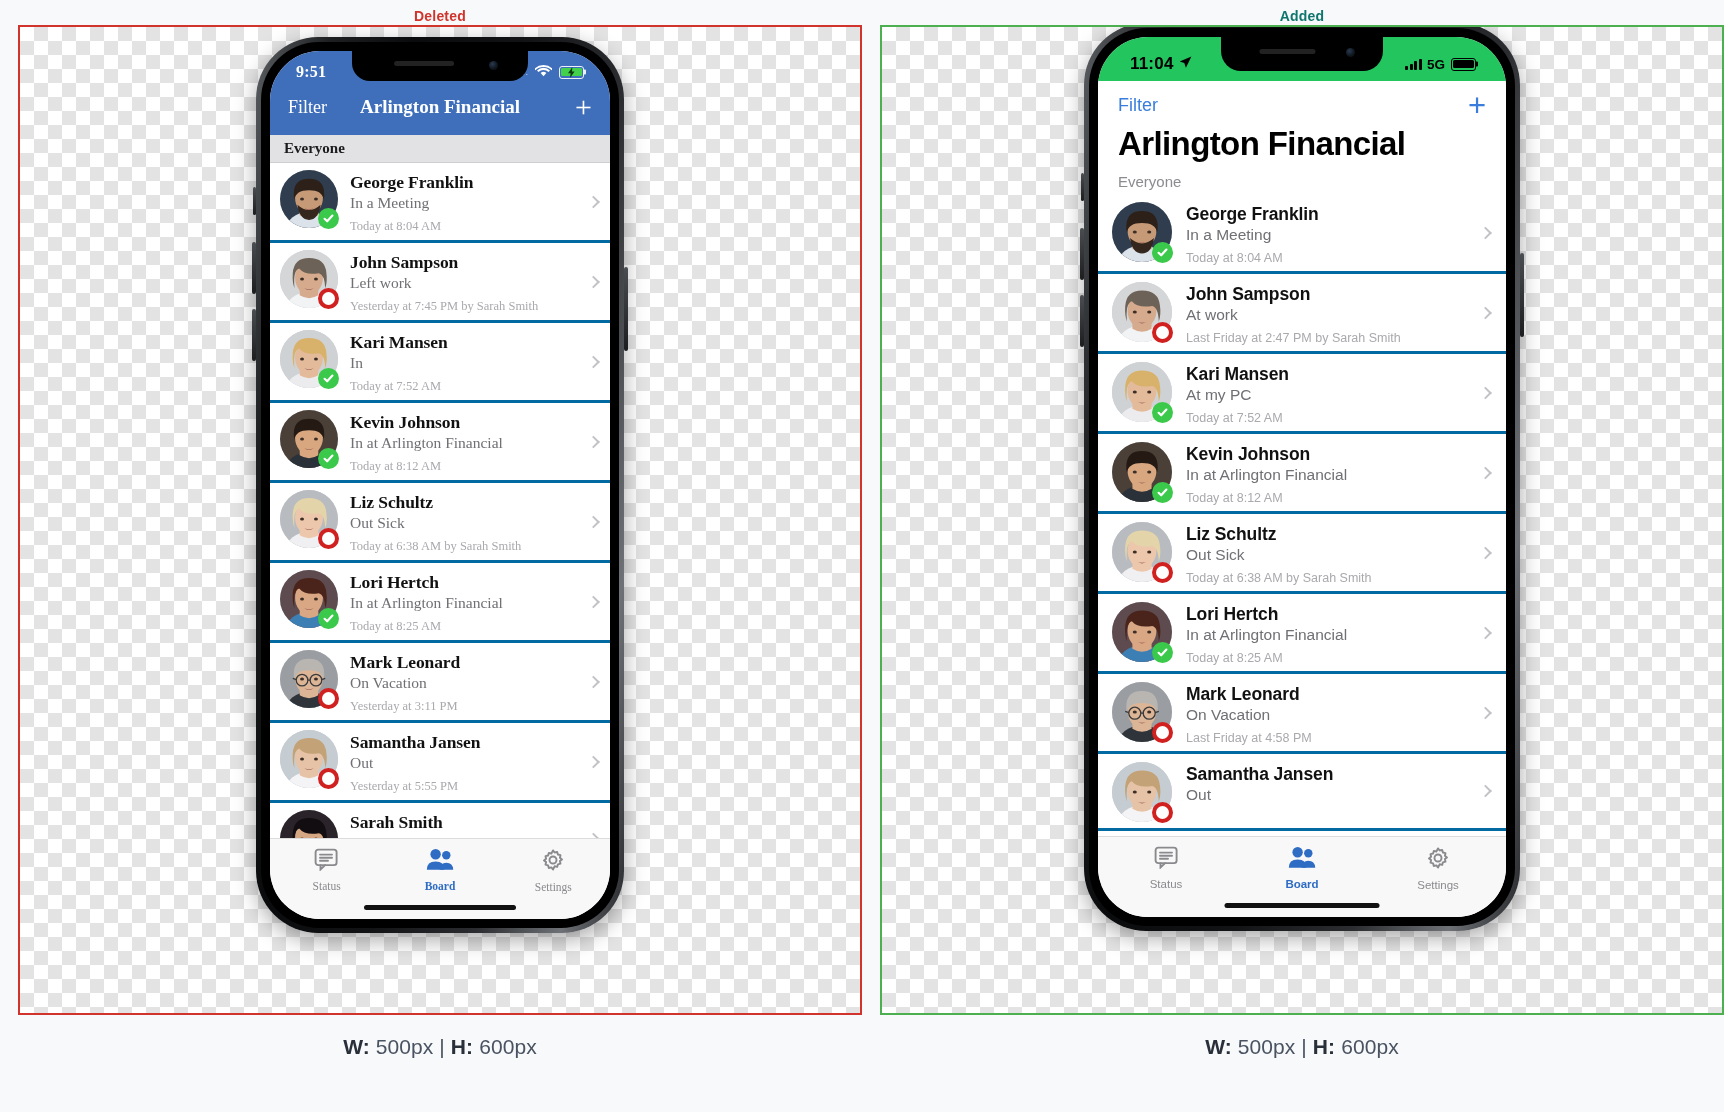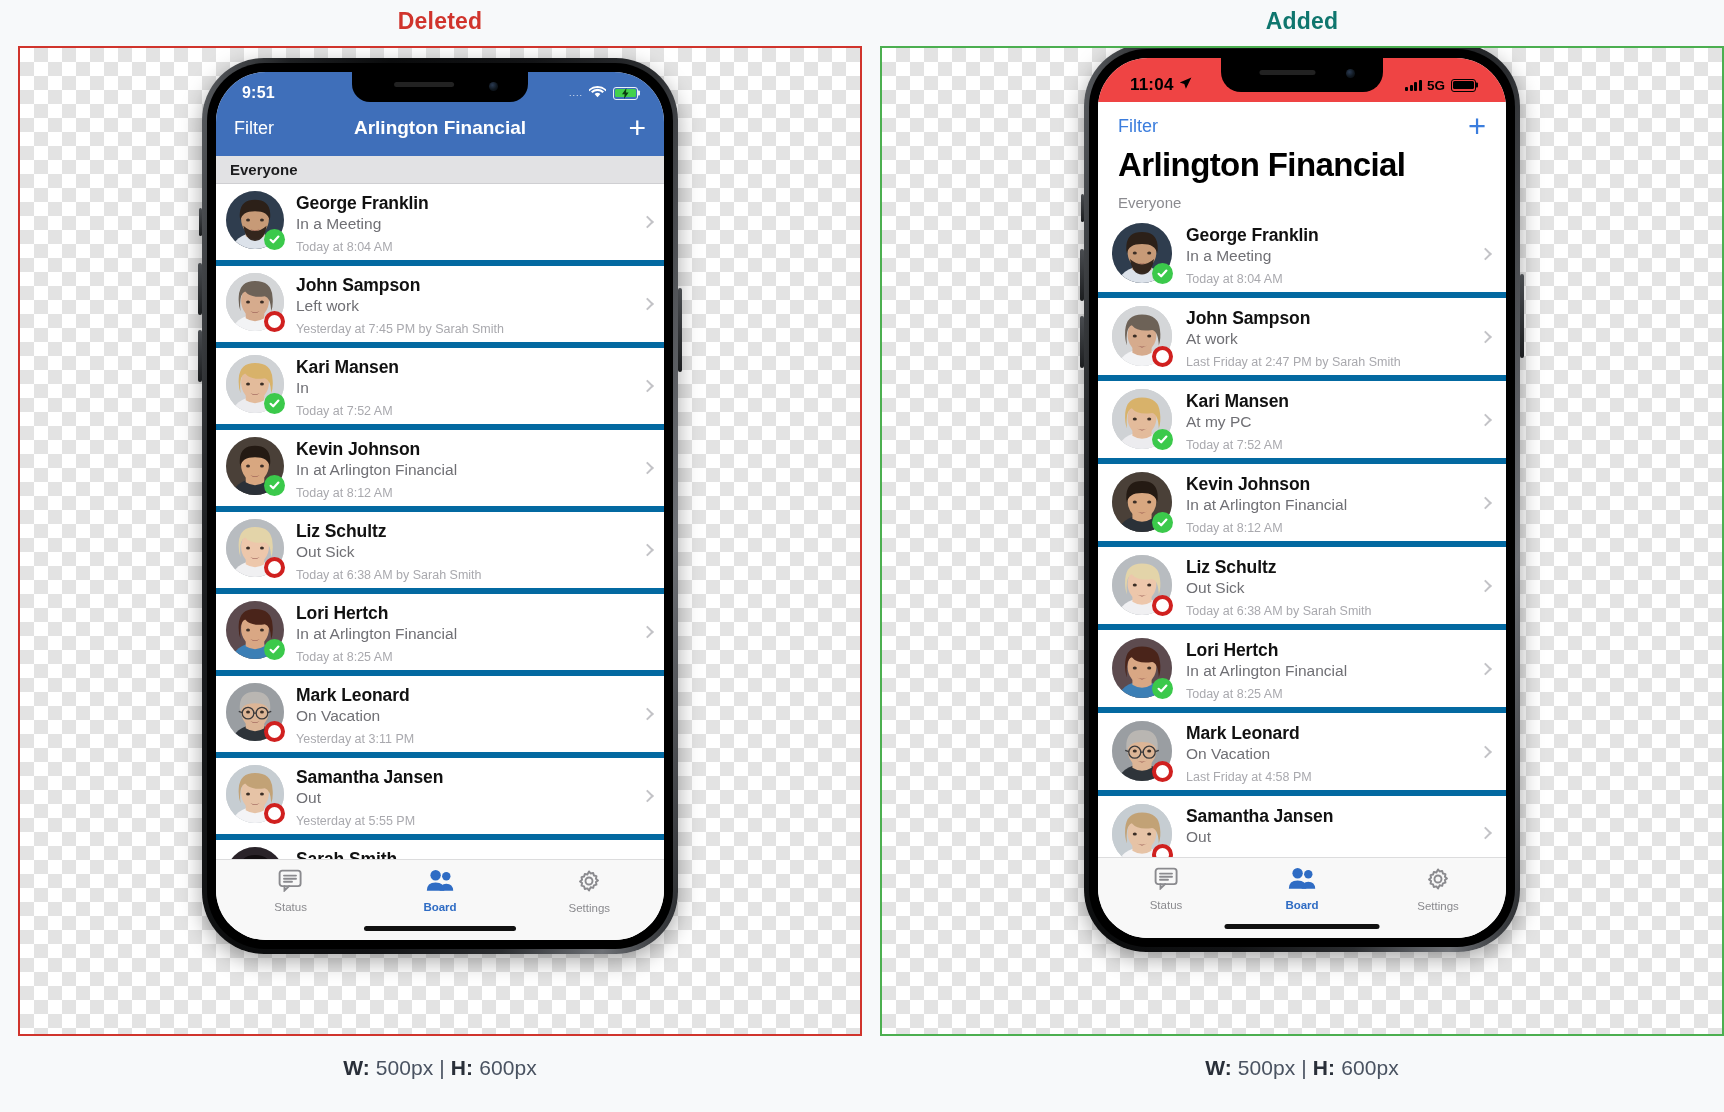--- a/index.html
+++ b/index.html
@@ -11,22 +11,22 @@
   }
   .comparison {
     display: flex;
     width: 1724px; height: 1112px;
     padding: 0 18px;
     gap: 18px;
   }
   .panel { width: 844px; display: flex; flex-direction: column; align-items: center; }
 
   .panel-title {
-    font-size: 23px; font-weight: bold; letter-spacing: .2px;
-    padding-top: 8px; padding-bottom: 11px;
+    font-size: 14px; font-weight: bold; letter-spacing: .2px;
+    padding-top: 8px; padding-bottom: 1px;
   }
   .panel-title.deleted { color: #d0342c; }
   .panel-title.added   { color: #0f766e; }
 
   .stage {
     position: relative;
     width: 844px; height: 990px;
     background-color: #ffffff;
     background-image:
       linear-gradient(45deg, #e3e3e3 25%, transparent 25%, transparent 75%, #e3e3e3 75%, #e3e3e3),
@@ -113,40 +113,40 @@
   .old .nav-left { font-size:18px; }
   .old .nav-title { font-size:19px; font-weight:bold; position:absolute; left:50%; transform:translateX(-50%); }
   .old .nav-plus { font-size:30px; font-weight:300; line-height:1; }
   .old .section-head {
     background:#e2e2e4; color:#1c1c1e; font-weight:bold; font-size:15px;
     padding:5px 14px; border-bottom:1px solid #cfcfd2;
   }
 
   
   .new .screen { background:#fff; }
-  .new .statusbar { background:#ef4444; color:#000; height:44px; padding:10px 30px 0 32px; font-size:17px; }
+  .new .statusbar { background:#22c55e; color:#000; height:44px; padding:10px 30px 0 32px; font-size:17px; }
   .new .navbar {
     background:#fff; display:flex; align-items:center; justify-content:space-between;
     padding: 8px 20px 0 20px; height:40px;
   }
   .new .nav-left { font-size:18px; color:#3b7ddd; }
   .new .nav-plus { font-size:31px; font-weight:300; color:#3b7ddd; line-height:1; }
   .new .large-title {
     font-size:33px; font-weight:bold; color:#000; letter-spacing:-.6px;
     padding: 4px 20px 8px 20px;
   }
   .new .section-head {
     background:#fff; color:#8b8b90; font-size:15px; padding:2px 20px 4px 20px;
   }
 
   
   .list { flex:1; overflow:hidden; background:#fff; }
   .row {
     display:flex; align-items:flex-start; position:relative;
-    border-bottom:6px solid #0369a1;
+    border-bottom:3px solid #0369a1;
   }
   .avatar-wrap { position:relative; flex:0 0 auto; }
   .avatar {
     border-radius:50%; overflow:hidden; position:relative;
     background:#c9ccd0;
   }
   .avatar svg { display:block; width:100%; height:100%; }
   .badge {
     position:absolute; border-radius:50%;
     display:flex; align-items:center; justify-content:center;
@@ -205,21 +205,21 @@
 
     <div class="stage deleted">
       <div class="phone old" id="old-phone" style="top:10px;">
         <div class="phone-outer">
           <span class="side-btn" style="left:-3px;top:150px;width:3px;height:28px;"></span>
           <span class="side-btn" style="left:-4px;top:205px;width:4px;height:52px;"></span>
           <span class="side-btn" style="left:-4px;top:272px;width:4px;height:52px;"></span>
           <span class="side-btn" style="right:-4px;top:230px;width:4px;height:84px;"></span>
 
           <div class="phone-inner">
-            <div class="screen" id="old-screen" style="width: 448px; height: 868px;">
+            <div class="screen" id="old-screen" style="width: 340px; height: 868px; font-family: Liberation Serif, serif;">
 
               <div class="notch" id="old-notch" style="width: 176px; height: 30px; border-radius: 0px 0px 18px 18px;">
                 <span class="speaker" style="top: 10.2px; width: 59.84px; height: 5px; margin-left: -15.84px;"></span>
                 <span class="camera" style="top: 9.9px; right: 29.92px; width: 9px; height: 9px;"></span>
               </div>
 
               <div class="statusbar">
                 <div class="sb-time">9:51</div>
                 <div class="sb-right">
                   <span style="font-size:9px;letter-spacing:1px;opacity:.85;margin-right:6px;">....</span>

